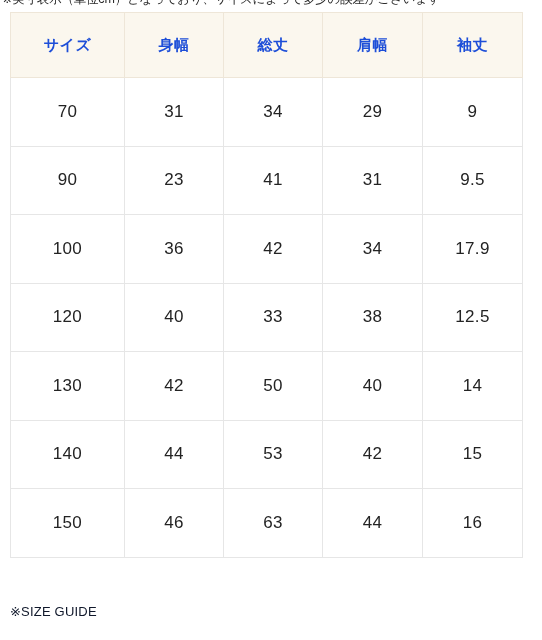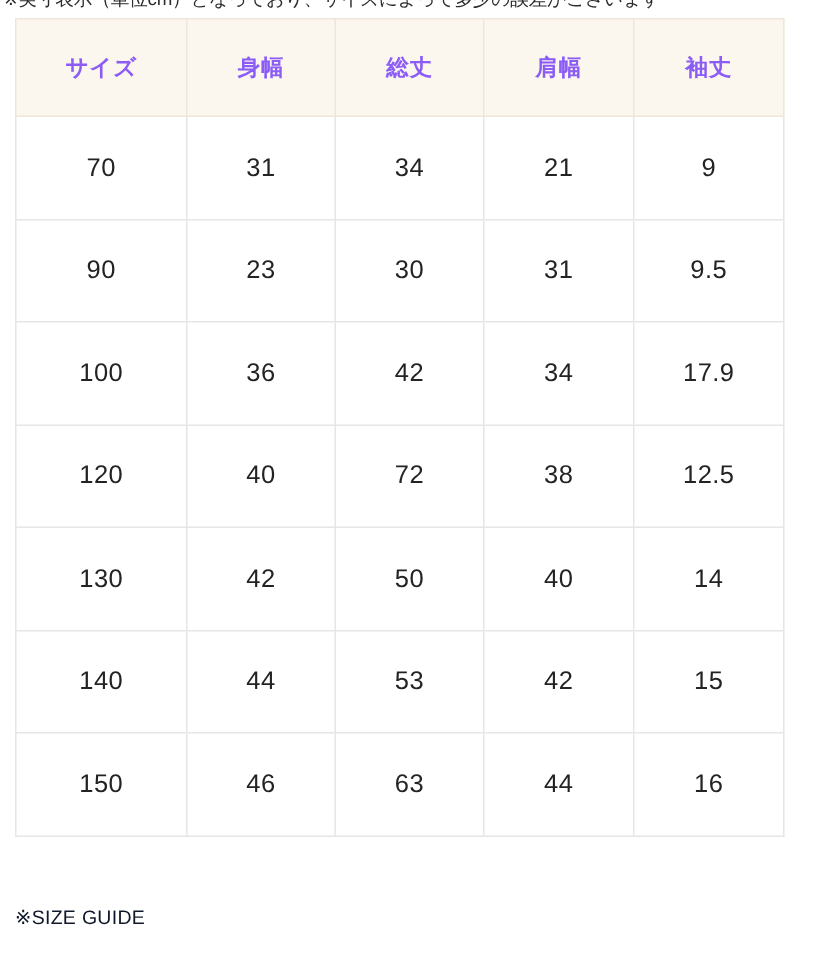--- a/index.html
+++ b/index.html
@@ -49,21 +49,21 @@
     text-align: center;
     vertical-align: middle;
     font-weight: normal;
   }
 
   table.size-table thead th {
     background: #fbf7ee;
     height: 62px;
     font-size: 15px;
     font-weight: bold;
-    color: #8b5cf6;
+    color: #1d4ed8;
     border-color: #eee6d8;
     letter-spacing: 0.5px;
   }
 
   table.size-table tbody td {
     background: #ffffff;
     height: 65.5px;
     font-size: 17px;
     color: #232323;
     letter-spacing: 0.3px;
@@ -106,41 +106,41 @@
         <th>総丈</th>
         <th>肩幅</th>
         <th>袖丈</th>
       </tr>
     </thead>
     <tbody>
       <tr>
         <td>70</td>
         <td>31</td>
         <td>34</td>
-        <td>21</td>
+        <td>29</td>
         <td>9</td>
       </tr>
       <tr>
         <td>90</td>
         <td>23</td>
-        <td>30</td>
+        <td>41</td>
         <td>31</td>
         <td>9.5</td>
       </tr>
       <tr>
         <td>100</td>
         <td>36</td>
         <td>42</td>
         <td>34</td>
         <td>17.9</td>
       </tr>
       <tr>
         <td>120</td>
         <td>40</td>
-        <td>72</td>
+        <td>33</td>
         <td>38</td>
         <td>12.5</td>
       </tr>
       <tr>
         <td>130</td>
         <td>42</td>
         <td>50</td>
         <td>40</td>
         <td>14</td>
       </tr>

